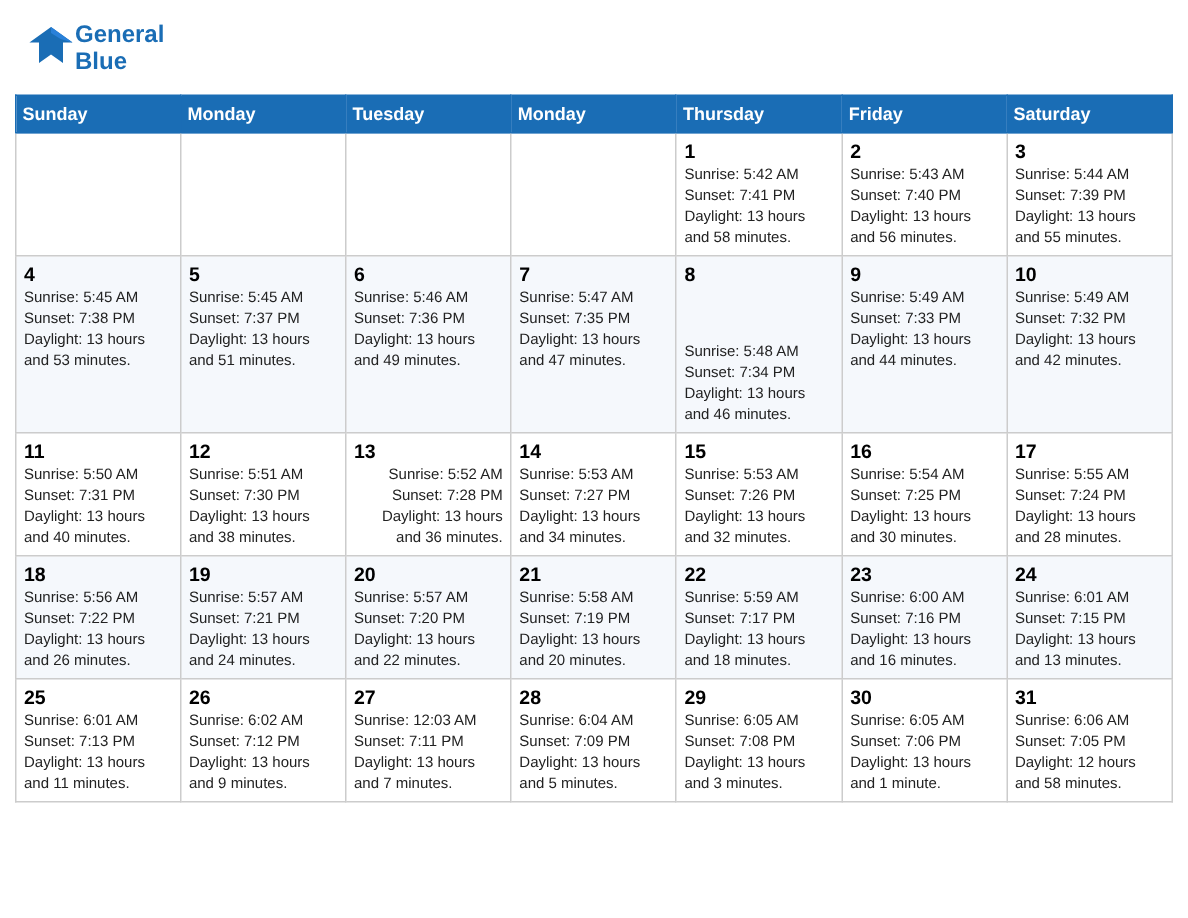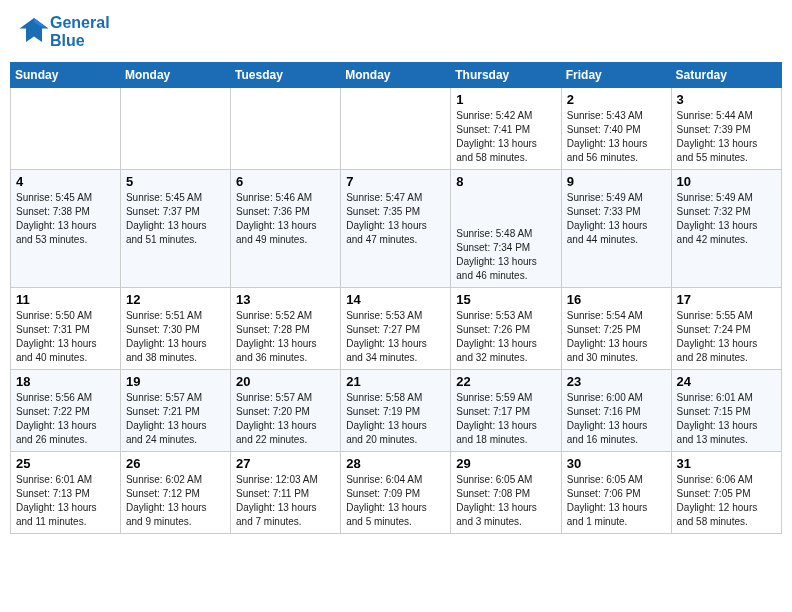--- a/index.html
+++ b/index.html
@@ -202,21 +202,21 @@
         </td>
         <td>
           <span class="day-number">12</span>
           <div class="day-info" style="white-space: pre-line;">Sunrise: 5:51 AM
 Sunset: 7:30 PM
 Daylight: 13 hours
 and 38 minutes.</div>
         </td>
         <td>
           <span class="day-number">13</span>
-          <div class="day-info" style="white-space: pre-line;">Sunrise: 5:52 AM
+          <div class="day-info" style="white-space: pre-line; text-align: right;">Sunrise: 5:52 AM
 Sunset: 7:28 PM
 Daylight: 13 hours
 and 36 minutes.</div>
         </td>
         <td>
           <span class="day-number">14</span>
           <div class="day-info" style="white-space: pre-line;">Sunrise: 5:53 AM
 Sunset: 7:27 PM
 Daylight: 13 hours
 and 34 minutes.</div>

